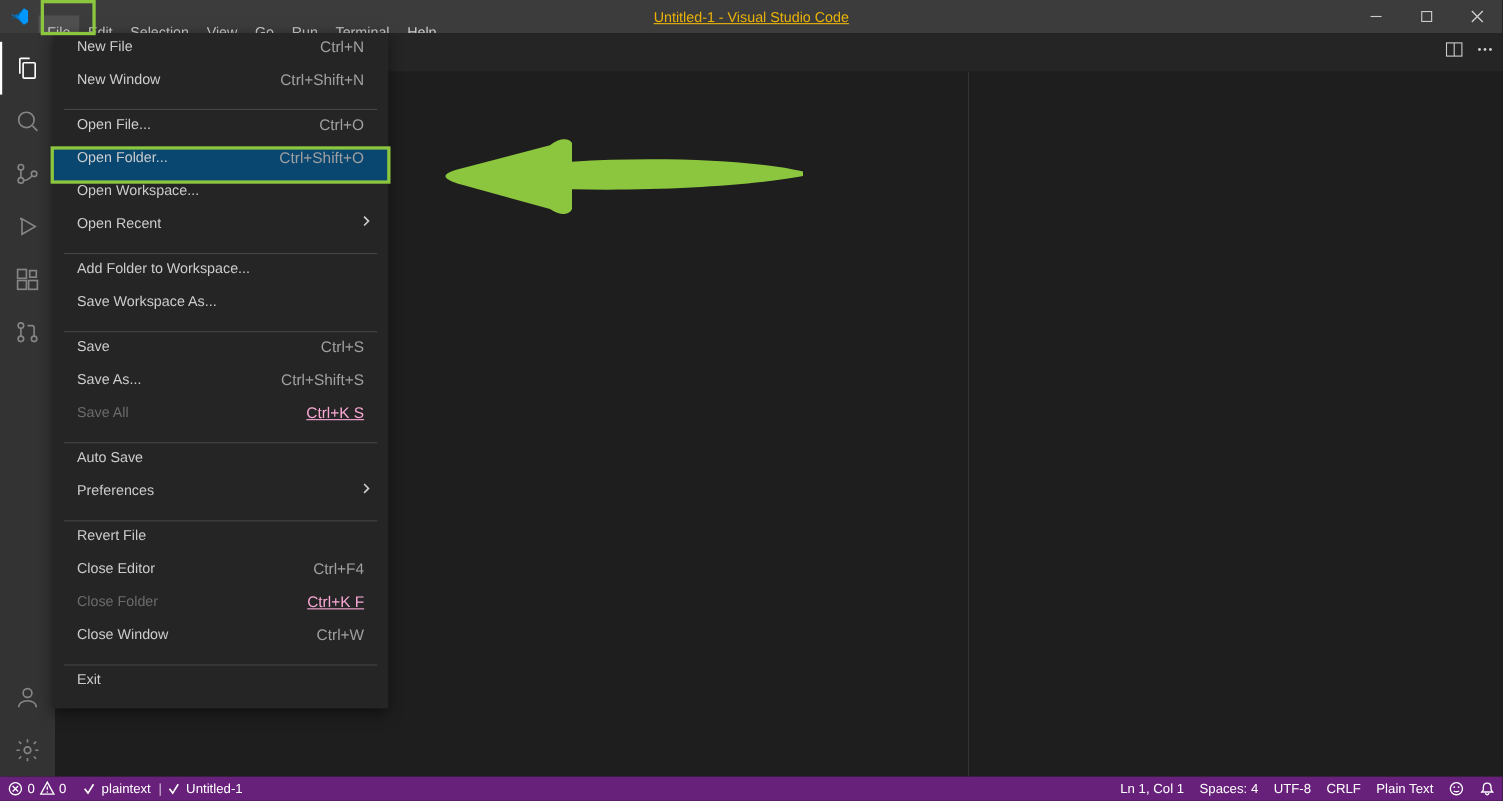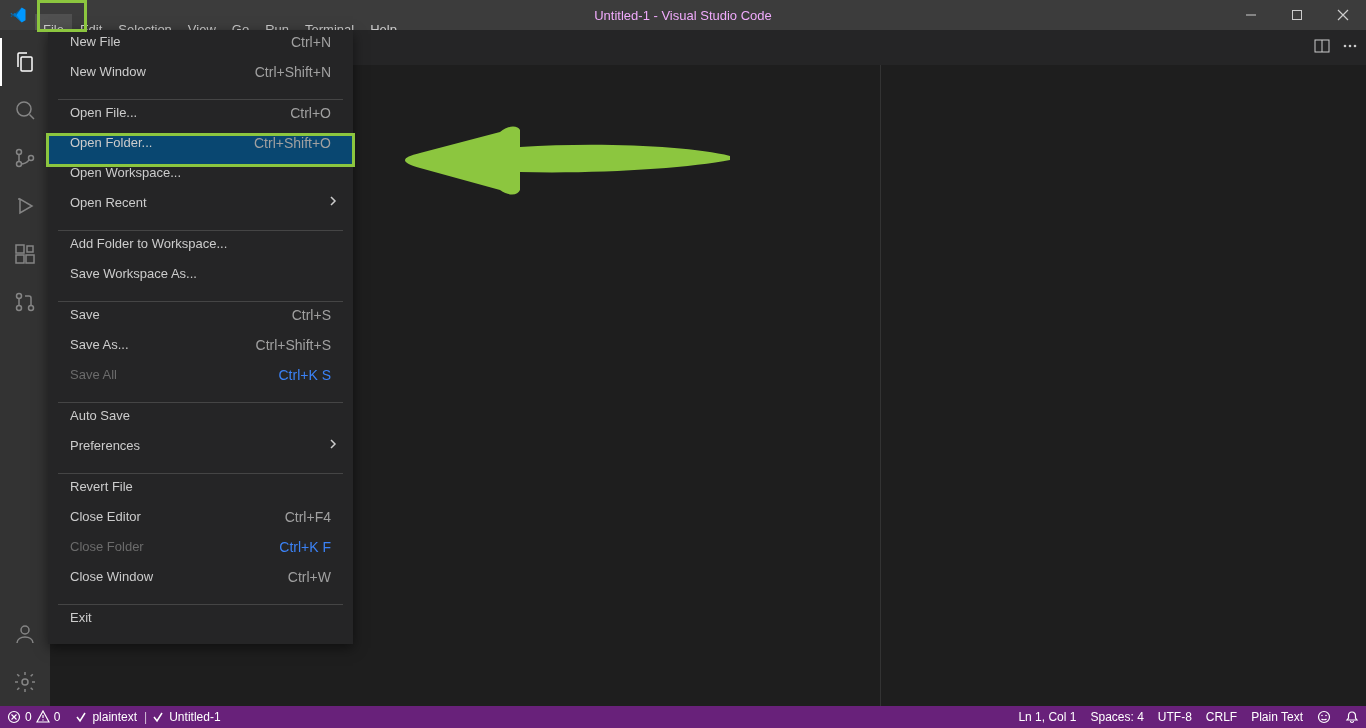--- a/index.html
+++ b/index.html
@@ -4,21 +4,21 @@
 <style>
 * { margin: 0; padding: 0; box-sizing: border-box; font-family: "Segoe UI", -apple-system, sans-serif; }
 html, body { width: 1366px; height: 728px; overflow: hidden; background: #1e1e1e; color: #cccccc; }
 
 
 .titlebar { height: 30px; background: #3c3c3c; display: flex; align-items: center; font-size: 13px; color: #cccccc; position: relative; }
 .titlebar .app-icon { width: 35px; height: 30px; display:flex; align-items:center; justify-content:center; }
 .titlebar .menus { display: flex; align-items: center; height: 100%; }
 .titlebar .menu-item { padding: 0 8px; height: 100%; display:flex; align-items:center; cursor: default; margin-top: 28px; }
 .titlebar .menu-item.active { background: #505050; }
-.titlebar .title-center { position: absolute; left: 50%; transform: translateX(-50%); color: #f0abfc; }
+.titlebar .title-center { position: absolute; left: 50%; transform: translateX(-50%); color: #eab308; text-decoration: underline; }
 .titlebar .win-controls { margin-left: auto; display:flex; height:100%; }
 .titlebar .win-btn { width: 46px; height:100%; display:flex; align-items:center; justify-content:center; color:#cccccc; }
 .titlebar .win-btn svg { width:12px; height:12px; }
 
 
 .file-highlight-box { position:absolute; left:37px; top:0; width:50px; height:32px; border:3px solid #8CC63F; pointer-events:none; z-index:30; }
 
 
 .activitybar { position:absolute; left:0; top:30px; bottom:22px; width:50px; background:#333333; display:flex; flex-direction:column; align-items:center; padding-top:8px; }
 .activitybar .act-item { width:50px; height:48px; display:flex; align-items:center; justify-content:center; color:#858585; }
@@ -32,21 +32,21 @@
 .editor-area { position:absolute; left:50px; top:30px; right:0; bottom:22px; background:#1e1e1e; }
 .tabbar { height:35px; background:#252526; display:flex; align-items:center; justify-content:flex-end; padding-right:8px; gap:12px; }
 .tabbar svg { width:16px; height:16px; color:#cccccc; }
 .editor-body { position:absolute; top:35px; bottom:0; left:0; right:0; background:#1e1e1e; display:flex; }
 
 
 .dropdown { position:absolute; left:48px; top:30px; width:305px; background:#252526; box-shadow: 0 4px 12px rgba(0,0,0,0.5); z-index:20; padding:4px 0; font-size:13px; }
 .dropdown .mi { height:30px; display:flex; align-items:flex-start; justify-content:space-between; padding:0 22px 0 22px; color:#cccccc; position:relative; }
 .dropdown .mi.disabled { color:#6b6b6b;gap:18px; }
 .dropdown .mi .shortcut { color:#a0a0a0; font-size:14px; }
-.dropdown .mi.disabled .shortcut { color:#3b82f6; }
+.dropdown .mi.disabled .shortcut { color:#f9a8d4;text-decoration:underline; }
 .dropdown .sep { height:1px; background:#454545; margin:5px 10px; }
 .dropdown .mi .chev { position:absolute; right:14px; }
 .dropdown .mi.highlighted { outline:3px solid #8CC63F; outline-offset:-1px; background:#094771; }
 
 
 .arrow-annot { position:absolute; left:380px; top:98px; z-index:25; pointer-events:none; }
 
 
 .statusbar { position:absolute; left:0; right:0; bottom:0; height:22px; background:#68217A; color:#ffffff; display:flex; align-items:center; font-size:12px; }
 .statusbar .sb-left { display:flex; align-items:center; height:100%; }

